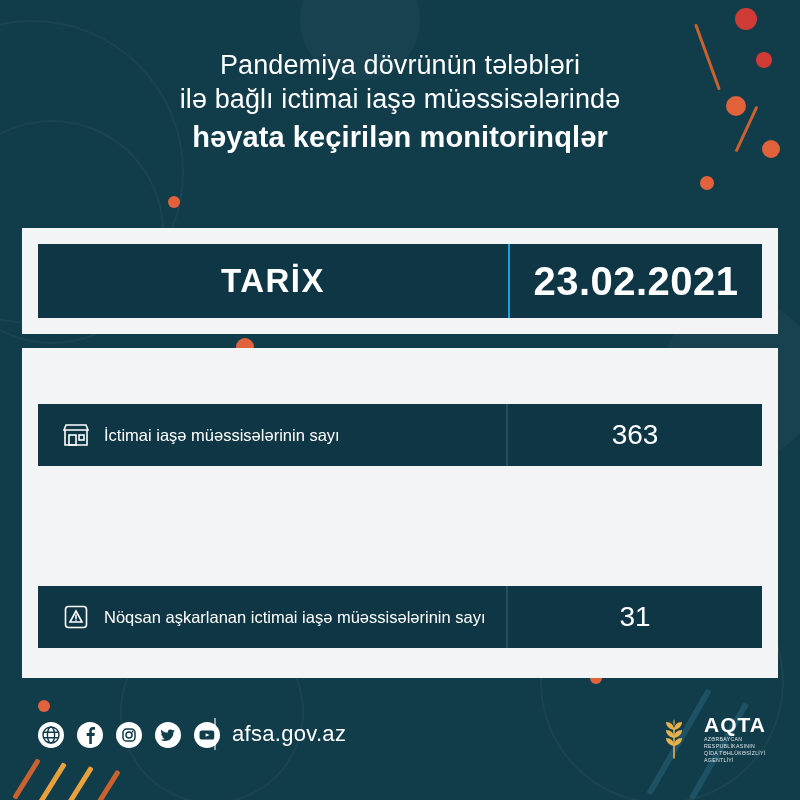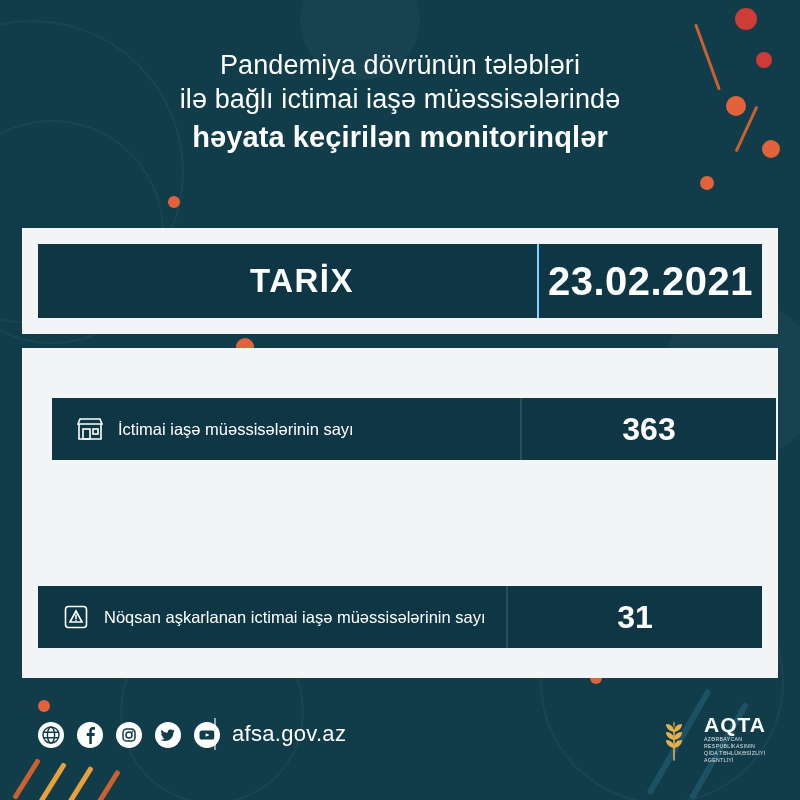--- a/index.html
+++ b/index.html
@@ -101,22 +101,21 @@
   }
   .date-label {
     flex: 0 0 470px;
     display: flex;
     align-items: center;
     justify-content: center;
     color: #ffffff;
     font-size: 33px;
     font-weight: bold;
     letter-spacing: 1.5px;
-    border-right: 2px solid #7dd3fc;
-    padding-left: 29px;
+    border-right: 2px solid #0ea5e9;
   }
   .date-value {
     flex: 1;
     display: flex;
     align-items: center;
     justify-content: center;
     color: #ffffff;
     font-size: 40px;
     font-weight: bold;
     letter-spacing: 0.5px;
@@ -131,21 +130,21 @@
   }
   .stat-row {
     position: absolute;
     left: 16px;
     width: 724px;
     height: 62px;
     background: #0f3644;
     display: flex;
     align-items: stretch;
   }
-  #stat-row-0 { top: 50px; margin-left: 14px; }
+  #stat-row-0 { top: 56px; }
   #stat-row-1 { top: 144px; }
   #stat-row-2 { top: 238px; }
 
   .stat-left {
     flex: 0 0 470px;
     display: flex;
     align-items: center;
     border-right: 2px solid #21505f;
     padding-left: 18px;
     box-sizing: border-box;
@@ -163,22 +162,22 @@
     line-height: 20px;
     padding-left: 8px;
     padding-right: 10px;
   }
   .stat-value {
     flex: 1;
     display: flex;
     align-items: center;
     justify-content: center;
     color: #ffffff;
-    font-size: 32px;
-    font-weight: bold;
+    font-size: 28px;
+    font-weight: normal;
   }
 
   
   .footer {
     position: absolute;
     left: 0;
     bottom: 0;
     width: 800px;
     height: 110px;
     z-index: 6;
@@ -218,21 +217,21 @@
     top: 31px;
     color: #ffffff;
     font-size: 22px;
     letter-spacing: 0.3px;
   }
   .logo {
     position: absolute;
     right: 34px;
     top: 24px;
     display: flex;
-    align-items: flex-end;
+    align-items: flex-start;
     gap: 10px;
   }
   .logo-mark {
     width: 40px;
     height: 48px;
     position: relative;
   }
   .logo-text {
     color: #ffffff;
   }

